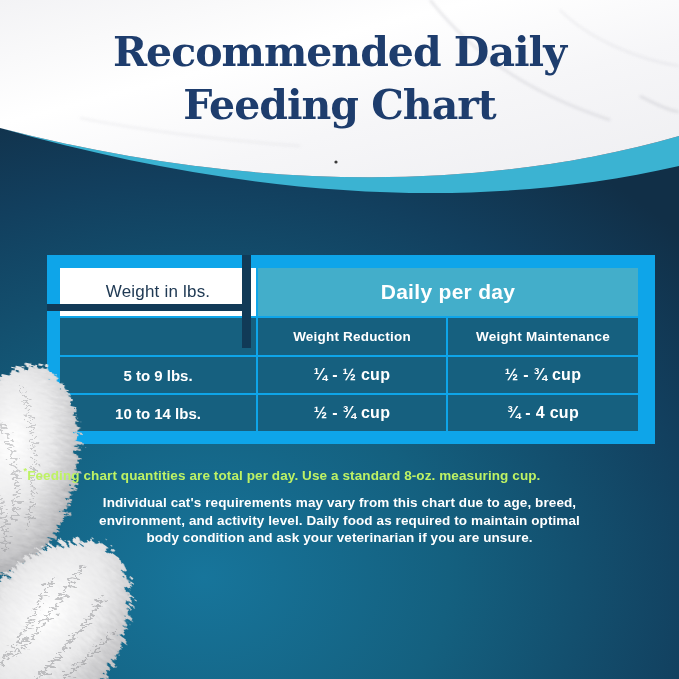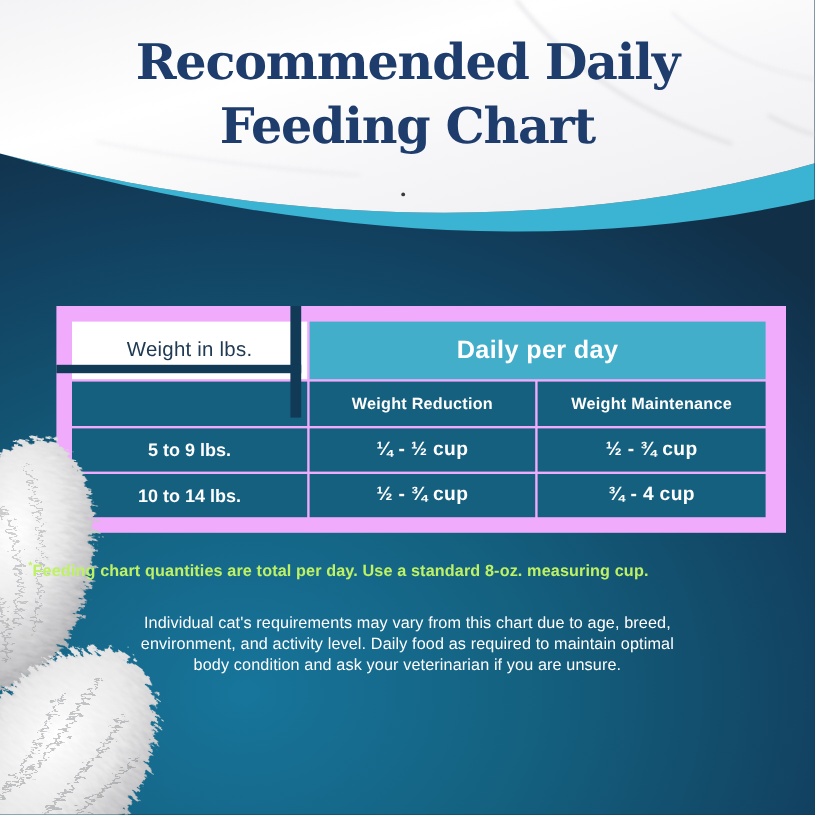--- a/index.html
+++ b/index.html
@@ -15,21 +15,21 @@
   }
   .header-svg{position:absolute;top:0;left:0;}
   .title{
     position:absolute;top:26px;left:0;width:679px;text-align:center;
     font-family:"DejaVu Serif",serif;font-weight:bold;
     font-size:41px;line-height:53px;color:#1e3d6d;letter-spacing:-1px;
   }
   
   .feed-table{
     position:absolute;left:47px;top:255px;width:582px;
-    background:#f0abfc;padding:13px;
+    background:#0ea5e9;padding:13px;
     display:grid;grid-template-columns:196px 188px 190px;
     grid-template-rows:48px 37px 36px 36px;gap:2px;
   }
   .cell{display:flex;align-items:center;justify-content:center;text-align:center;}
   .cell-white{background:#ffffff;color:#203a54;font-size:17px;font-weight:500;letter-spacing:.2px;}
   .cell-cyan{grid-column:2 / span 2;background:#43aeca;color:#ffffff;font-weight:bold;font-size:21px;letter-spacing:.3px;}
   .cell-teal{background:#16607f;color:#ffffff;}
   .cell-subhead{font-weight:bold;font-size:13.5px;letter-spacing:.2px;}
   .cell-weight{font-weight:bold;font-size:15px;}
   .cell-value{font-weight:600;font-size:16px;letter-spacing:.3px;}
@@ -37,21 +37,21 @@
   .sep-v{position:absolute;left:195px;top:0;width:9px;height:93px;background:#113a57;}
   .sep-h{position:absolute;left:0;top:49px;width:204px;height:7px;background:#113a57;}
   
   .footnote-1{
     position:absolute;top:466px;left:0;width:564px;text-align:center;
     color:#bef264;font-weight:bold;font-size:13.5px;letter-spacing:.1px;
   }
   .footnote-1 .star{font-size:9px;vertical-align:6px;}
   .footnote-2{
     position:absolute;top:494px;left:0;width:679px;text-align:center;
-    color:#ffffff;font-weight:normal;font-size:13.5px;line-height:17.5px;letter-spacing:.1px;margin-top:16px;
+    color:#ffffff;font-weight:bold;font-size:13.5px;line-height:17.5px;letter-spacing:.1px;
   }
   .paws-svg{position:absolute;left:-8px;top:348px;}
 </style>
 </head>
 <body>
 
 <div class="bg"></div>
 
 <svg class="header-svg" width="679" height="222" viewBox="0 0 679 222" aria-hidden="true">
   <defs>

